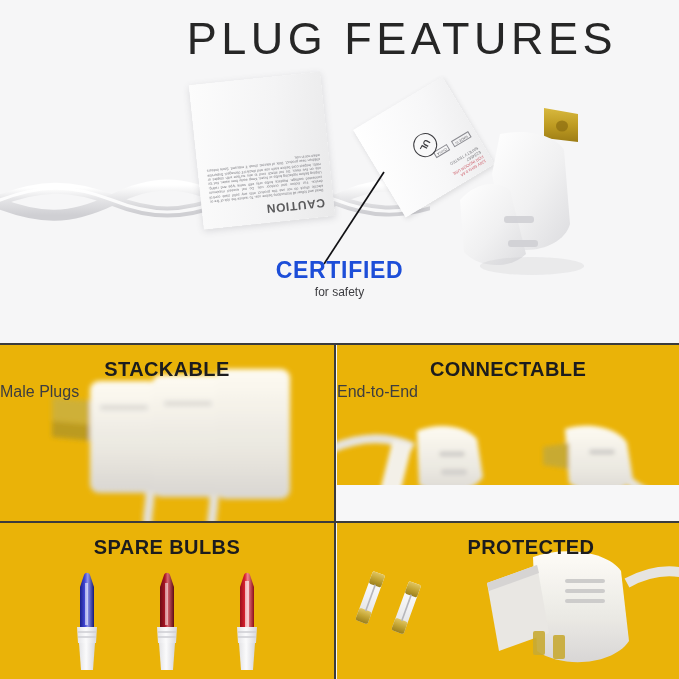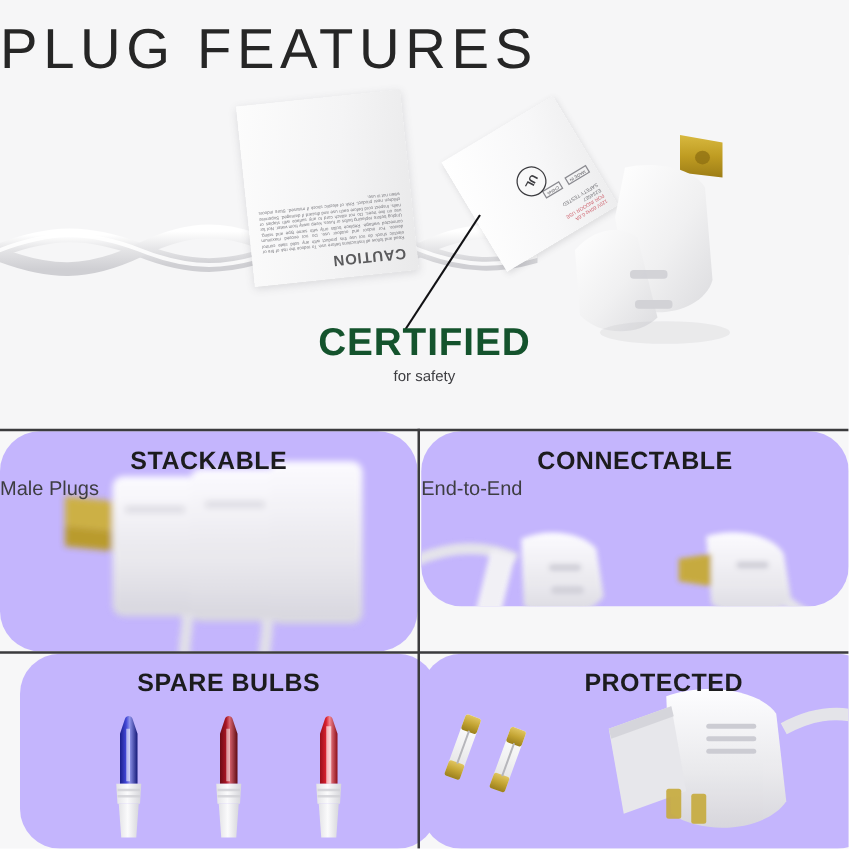--- a/index.html
+++ b/index.html
@@ -23,21 +23,21 @@
     position: absolute;
     left: 0; top: 0;
     width: 679px; height: 344px;
     background: #f6f6f7;
     overflow: hidden;
   }
   #page-title {
     position: absolute;
     left: 0; top: 16px;
     width: 617px;
-    text-align: left;
+    text-align: right;
     font-size: 45px;
     font-weight: 300;
     letter-spacing: 4.5px;
     color: #262626;
     line-height: 1;
     white-space: nowrap;
   }
 
   
   .cord-wrap { position: absolute; left: 0; top: 150px; width: 430px; height: 90px; }
@@ -98,32 +98,32 @@
     font-size:9px; font-weight:700; color:#3c3c40; letter-spacing:-.5px;
     transform: rotate(149deg);
   }
 
   
   #leader { position:absolute; left:300px; top:170px; width:110px; height:100px; }
 
   
   #certified-block { position:absolute; left:0; top:258px; width:679px; text-align:center; }
   #certified-title {
-    font-size: 31px; font-weight: 700; letter-spacing: .7px; color:#14532d;
+    font-size: 23px; font-weight: 700; letter-spacing: .7px; color:#1d4ed8;
     line-height: 1.05;
   }
   #certified-sub {
     font-size: 12px; font-weight: 400; color:#3d3d41; margin-top: 4px; line-height:1.1;
   }
 
   
-  .panel { position: absolute; overflow: hidden; background: #c4b5fd; border-radius: 32px; }
+  .panel { position: absolute; overflow: hidden; background: #eab308; }
   #panel-stackable   { left: 0;   top: 345px; width: 334px; height: 176px; }
   #panel-connectable { left: 337px; top: 345px; width: 342px; height: 140px; }
-  #panel-spare       { left: 16px;   top: 523px; width: 334px; height: 156px; }
+  #panel-spare       { left: 0;   top: 523px; width: 334px; height: 156px; }
   #panel-protected   { left: 337px; top: 523px; width: 342px; height: 156px; padding-left: 23px; }
 
   .divider-h { position:absolute; left:0; width:679px; height:2px; background:#3b3b3d; }
   .divider-v { position:absolute; top:343px; width:2px; height:336px; background:#3b3b3d; }
 
   .panel-title {
     position: relative; z-index: 4; text-align: center;
     font-size: 20px; font-weight: 700; color:#1c1c1e; letter-spacing:.4px;
     padding-top: 13px; line-height:1.1;
   }

